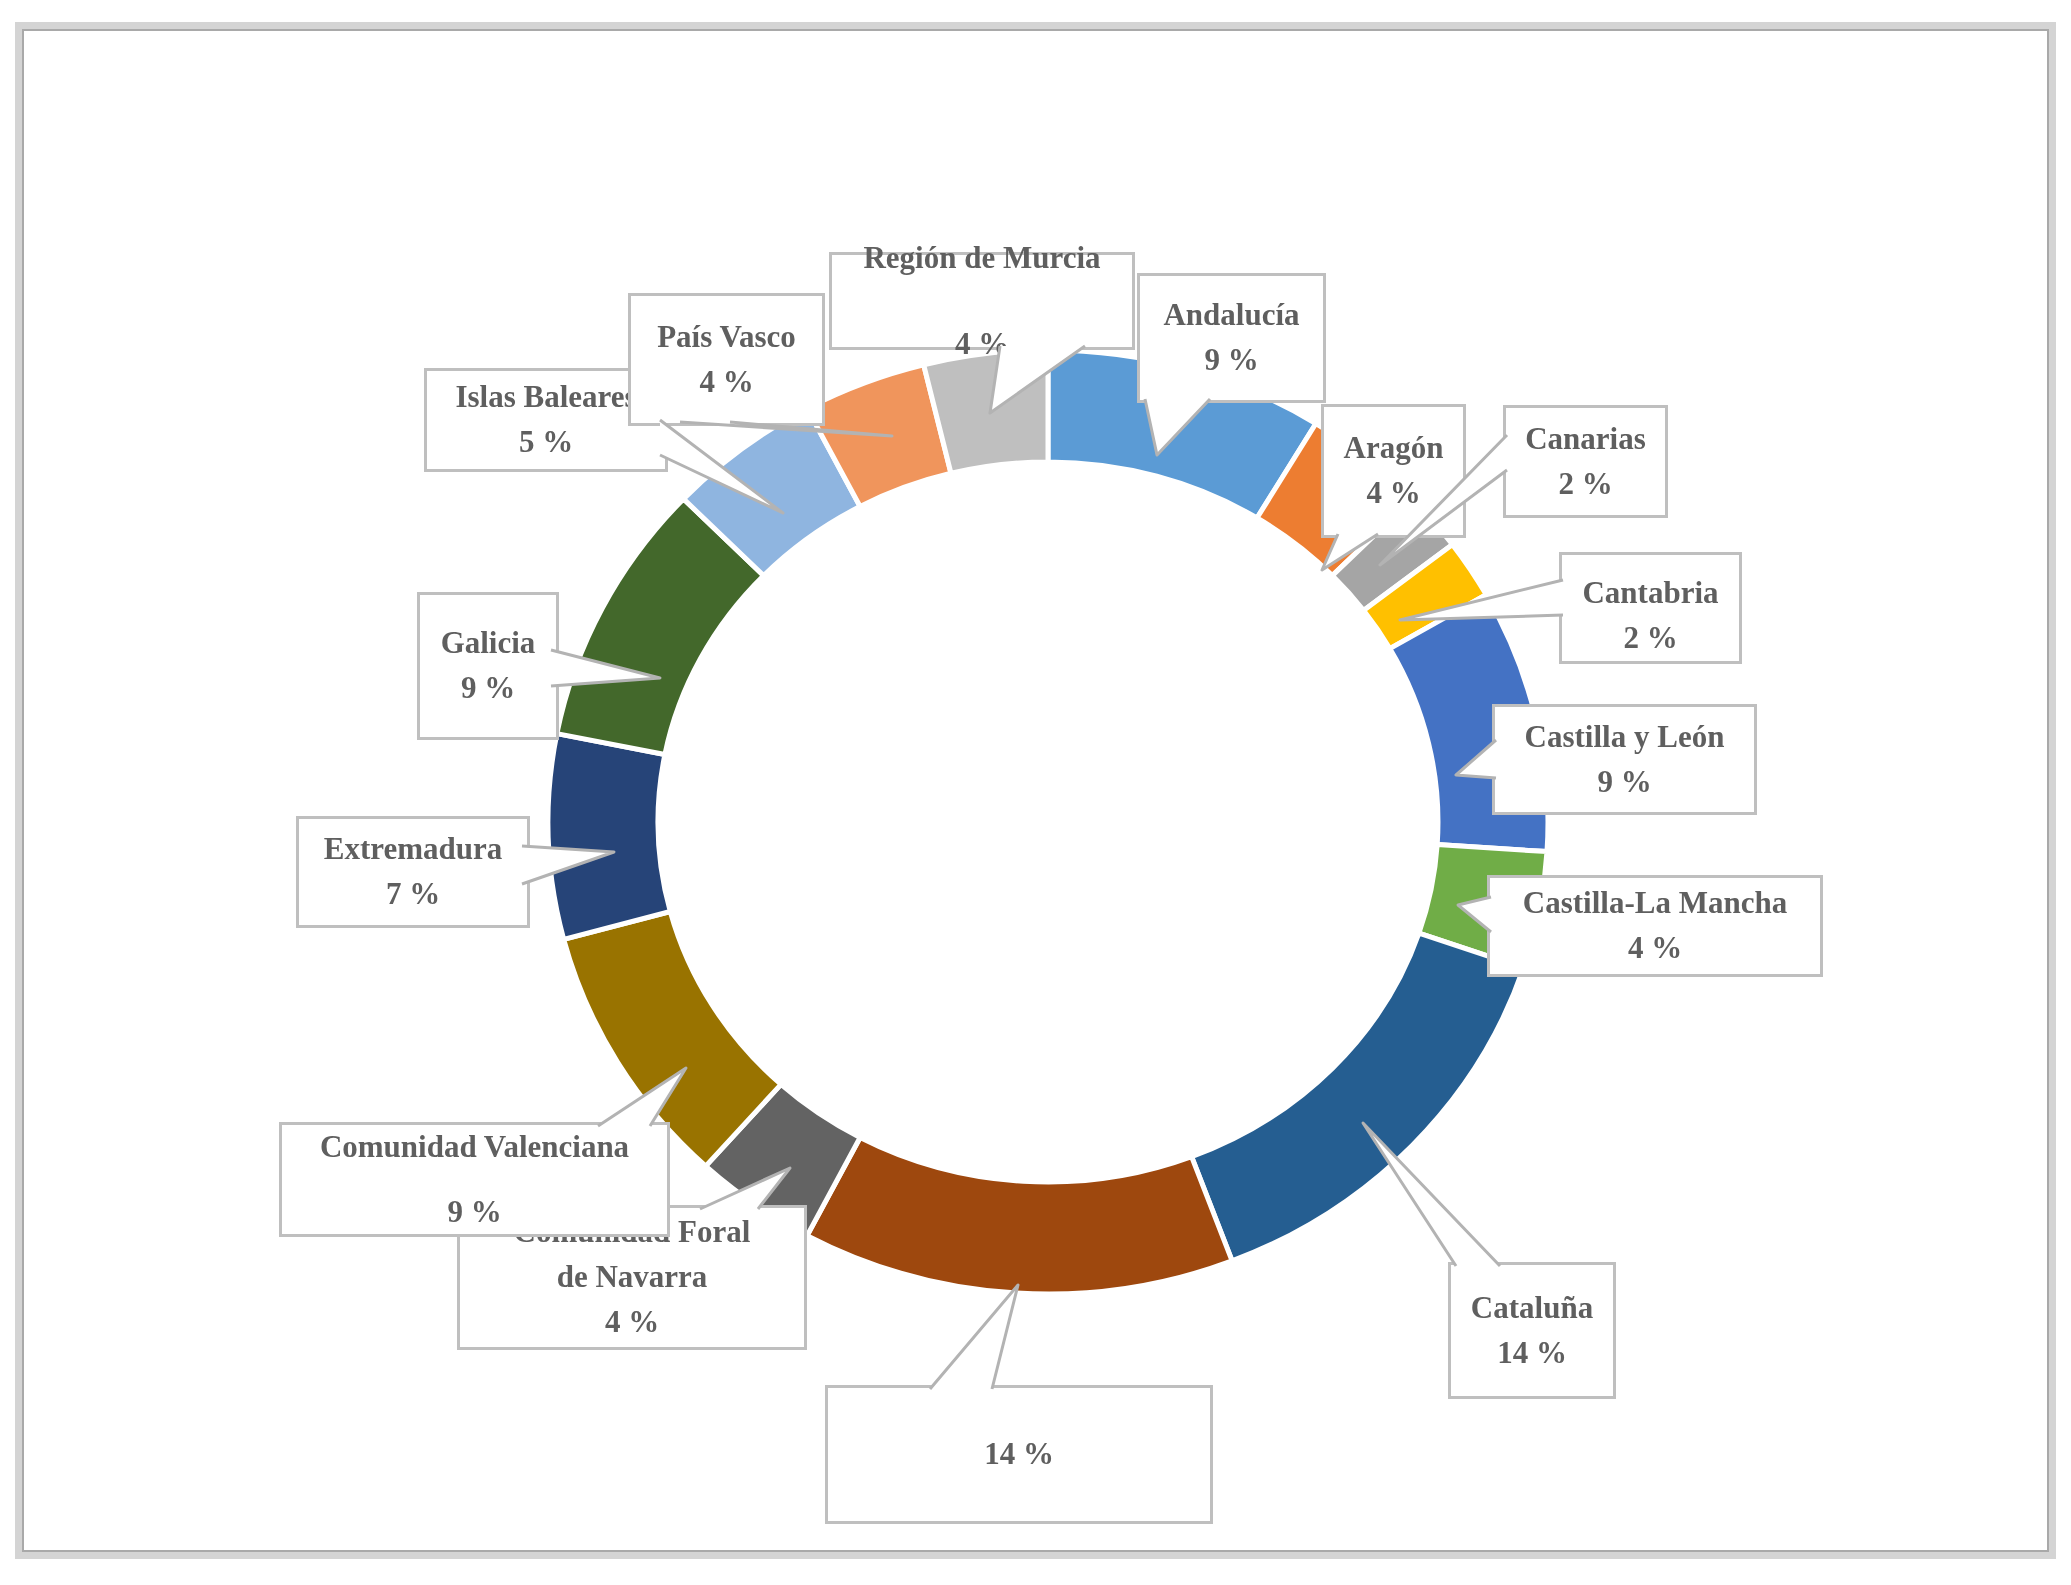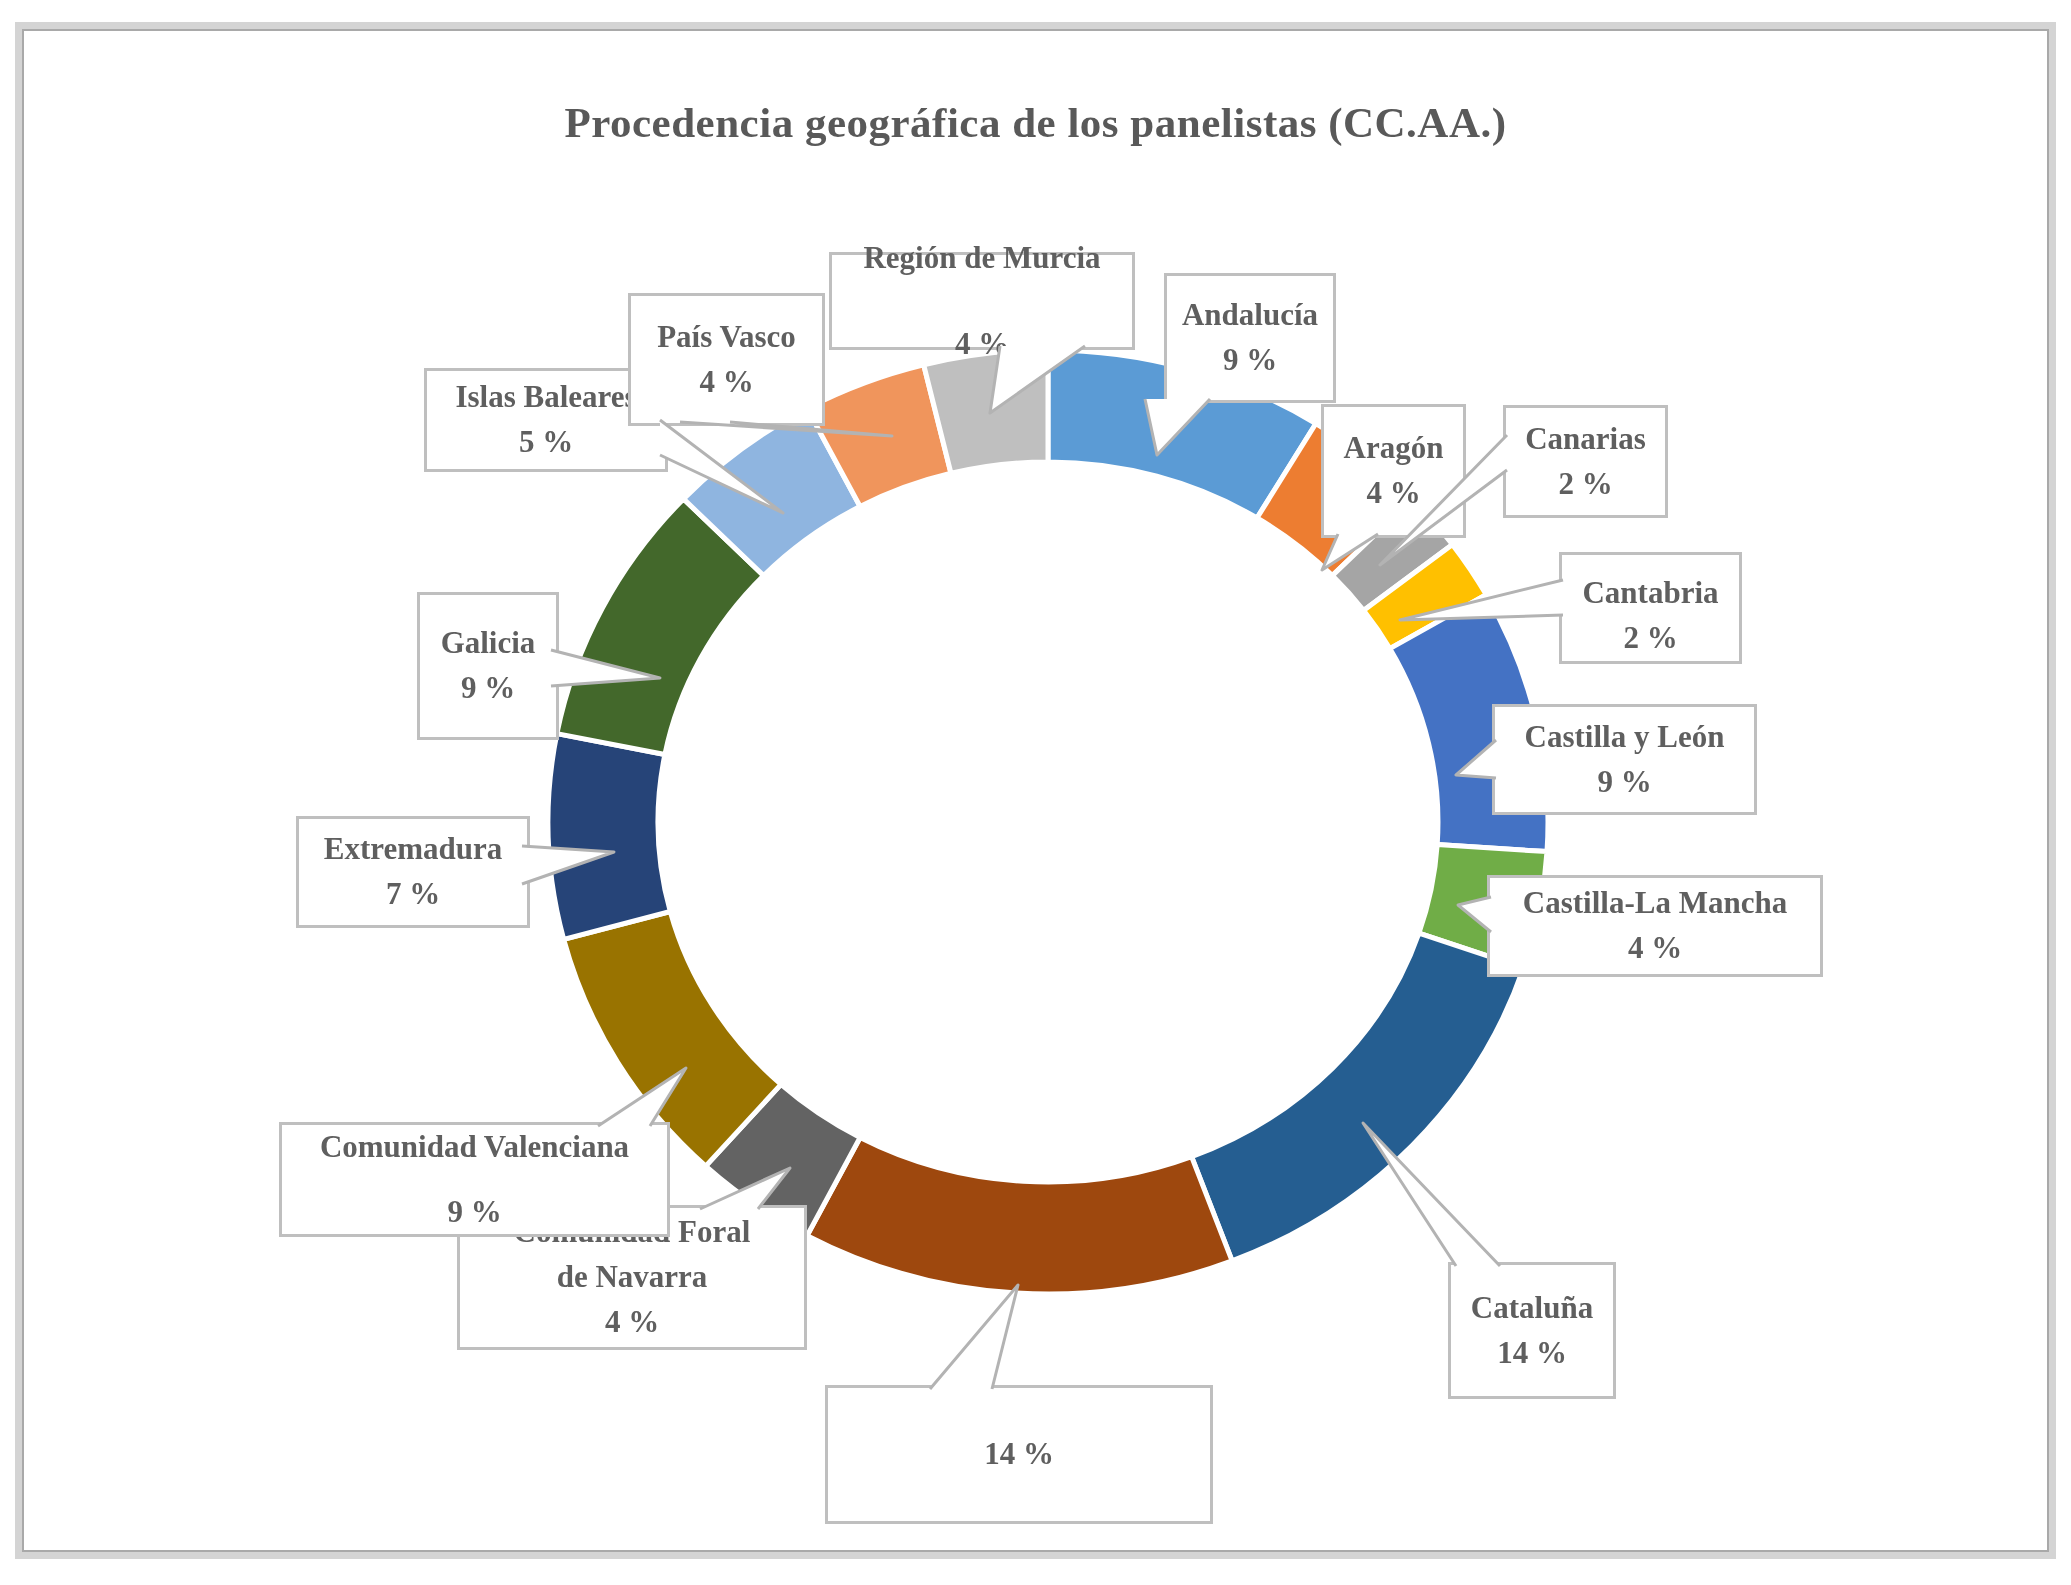--- a/index.html
+++ b/index.html
@@ -63,41 +63,40 @@
   }
   .callout .name { white-space: pre-line; }
 </style>
 </head>
 <body>
 
 <div class="stage">
 
   <div class="figure-frame"></div>
 
-  <div class="chart-title">Procedencia geográfica de los panelistas (CC.AA.)</div>
 
   <svg id="donut-layer" class="layer" width="2071" height="1585" viewBox="0 0 2071 1585">
       <path d="M 1048.0 350.0 A 500 472 0 0 1 1315.9 423.5 L 1257.0 518.0 A 390 360 0 0 0 1048.0 462.0 Z" fill="#5B9BD5" class="slice"></path>
       <path d="M 1315.9 423.5 A 500 472 0 0 1 1412.5 498.9 L 1332.3 575.6 A 390 360 0 0 0 1257.0 518.0 Z" fill="#ED7D31" class="slice"></path>
       <path d="M 1412.5 498.9 A 500 472 0 0 1 1452.5 544.6 L 1363.5 610.4 A 390 360 0 0 0 1332.3 575.6 Z" fill="#A5A5A5" class="slice"></path>
       <path d="M 1452.5 544.6 A 500 472 0 0 1 1486.2 594.6 L 1389.8 648.6 A 390 360 0 0 0 1363.5 610.4 Z" fill="#FFC000" class="slice"></path>
       <path d="M 1486.2 594.6 A 500 472 0 0 1 1547.0 851.6 L 1437.2 844.6 A 390 360 0 0 0 1389.8 648.6 Z" fill="#4472C4" class="slice"></path>
       <path d="M 1547.0 851.6 A 500 472 0 0 1 1523.5 967.9 L 1418.9 933.2 A 390 360 0 0 0 1437.2 844.6 Z" fill="#70AD47" class="slice"></path>
       <path d="M 1523.5 967.9 A 500 472 0 0 1 1232.1 1260.9 L 1191.6 1156.7 A 390 360 0 0 0 1418.9 933.2 Z" fill="#255E91" class="slice"></path>
       <path d="M 1232.1 1260.9 A 500 472 0 0 1 807.1 1235.6 L 860.1 1137.5 A 390 360 0 0 0 1191.6 1156.7 Z" fill="#9E480E" class="slice"></path>
       <path d="M 807.1 1235.6 A 500 472 0 0 1 705.7 1166.1 L 781.0 1084.4 A 390 360 0 0 0 860.1 1137.5 Z" fill="#636363" class="slice"></path>
       <path d="M 705.7 1166.1 A 500 472 0 0 1 563.7 939.4 L 670.3 911.5 A 390 360 0 0 0 781.0 1084.4 Z" fill="#997300" class="slice"></path>
       <path d="M 563.7 939.4 A 500 472 0 0 1 556.9 733.6 L 664.9 754.5 A 390 360 0 0 0 670.3 911.5 Z" fill="#264478" class="slice"></path>
       <path d="M 556.9 733.6 A 500 472 0 0 1 683.5 498.9 L 763.7 575.6 A 390 360 0 0 0 664.9 754.5 Z" fill="#43682B" class="slice"></path>
       <path d="M 683.5 498.9 A 500 472 0 0 1 807.1 408.4 L 860.1 506.5 A 390 360 0 0 0 763.7 575.6 Z" fill="#8FB5E0" class="slice"></path>
       <path d="M 807.1 408.4 A 500 472 0 0 1 923.7 364.8 L 951.0 473.3 A 390 360 0 0 0 860.1 506.5 Z" fill="#F0955C" class="slice"></path>
       <path d="M 923.7 364.8 A 500 472 0 0 1 1048.0 350.0 L 1048.0 462.0 A 390 360 0 0 0 951.0 473.3 Z" fill="#BFBFBF" class="slice"></path>
     </svg>
 
-  <div class="callout" style="left: 1164px; top: 273px; width: 172px; height: 130px;">
+  <div class="callout" style="left: 1137px; top: 273px; width: 189px; height: 130px;">
     <span class="name">Andalucía</span>
     <span class="pct">9 %</span>
   </div>
   <div class="callout" style="left: 1321px; top: 404px; width: 145px; height: 134px;">
     <span class="name">Aragón</span>
     <span class="pct">4 %</span>
   </div>
   <div class="callout" style="left: 1503px; top: 405px; width: 165px; height: 113px;">
     <span class="name">Canarias</span>
     <span class="pct">2 %</span>

